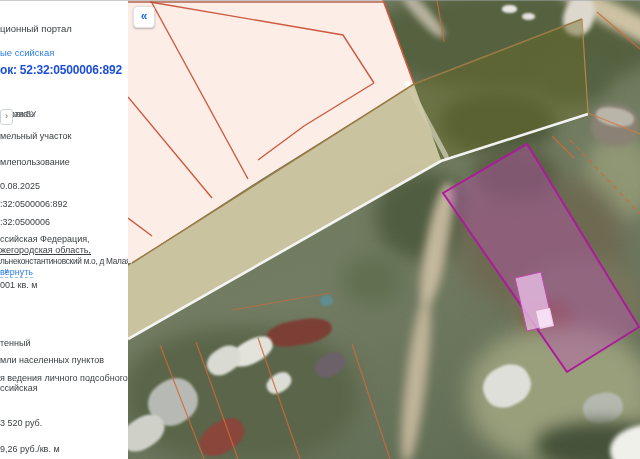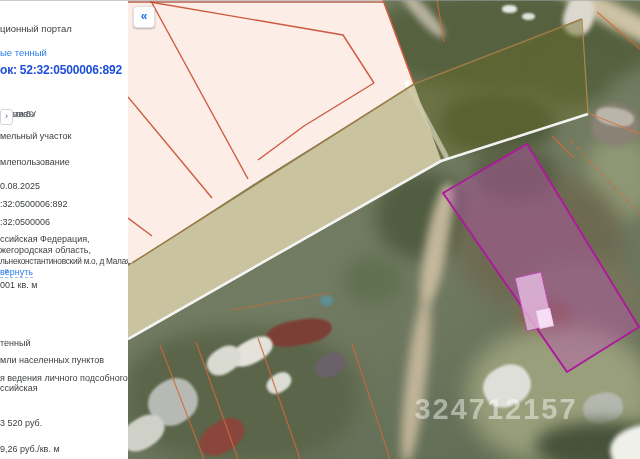--- a/index.html
+++ b/index.html
@@ -13,21 +13,21 @@
   .t-title{top:5px;font-size:9.5px;color:#3c4043;}
   .t-link{top:29px;font-size:9.5px;color:#2b7de9;cursor:pointer;}
   .t-head{top:45px;margin:0;font-size:12px;font-weight:bold;color:#1d4ed8;letter-spacing:-.2px;}
   .tabs{position:absolute;top:89px;left:0;width:128px;height:16px;font-size:8.5px;color:#5f6368;}
   .tabs span{top:2px;}
   .tab1{left:2px;} .tab2{left:18px;} .tab3{left:56px;} .tab4{left:94px;}
   .more-btn{position:absolute;left:116px;top:0;width:11px;height:14px;border:1px solid #d0d5db;border-radius:3px;
             background:#fff;color:#5f6368;font-size:9px;line-height:13px;text-align:center;cursor:pointer;}
   .info{font-size:9px;color:#3c4043;}
   .i1{top:113px;} .i2{top:139px;} .i3{top:163px;} .i4{top:181px;} .i5{top:199px;}
-  .a1{top:216px;} .a2{top:227px;} .a3{top:238px;letter-spacing:-.3px;transform:scaleX(.92);transform-origin:left;}
+  .a1{top:216px;} .a2{top:227px;text-decoration:underline;} .a3{top:238px;letter-spacing:-.3px;transform:scaleX(.92);transform-origin:left;}
   .exp{top:249px;color:#2b7de9;cursor:pointer;}
   .exp .lnk{position:static;border-bottom:1px dashed #9cc0f0;}
   .exp .chev{position:static;font-size:7px;margin-left:4px;color:#2b7de9;}
   .i6{top:262px;} .i7{top:320px;} .i8{top:337px;} .i9{top:355px;} .i10{top:365px;}
   .i11{top:400px;} .i12{top:426px;}
 
   
   #map{position:absolute;left:128px;top:0;width:512px;height:459px;overflow:hidden;cursor:default;
        background:linear-gradient(160deg,#7b8468 0%,#6f7a5e 30%,#727c62 55%,#67725a 80%,#5f6a52 100%);}
   .b{position:absolute;border-radius:45%;}
@@ -40,21 +40,21 @@
             color:#1a73e8;font-size:12px;font-weight:bold;line-height:19px;text-align:center;cursor:pointer;}
 </style>
 </head>
 <body>
 
 <div id="stage">
   <div class="topline"></div>
 
   <div id="sidebar">
     <span class="t-title">ционный портал</span>
-    <a class="t-link">ые тенный</a>
+    <a class="t-link">ые ссийская</a>
     <h1 class="t-head">ок: 52:32:0500006:892</h1>
 
     <div class="tabs">
       <span class="tab1">ы</span>
       <span class="tab2">Объекты</span>
       <span class="tab3">Части ЗУ</span>
       <span class="tab4">Состав</span>
       <span class="more-btn">›</span>
     </div>
 
@@ -149,17 +149,16 @@
         <path d="M258,338 L300,459"></path>
         <path d="M352,344 L390,459"></path>
         <path d="M232,310 L330,293" opacity="0.7"></path>
       </g>
 
       <path d="M527,144 L443,193 L567,372 L639,327 Z" fill="rgba(192,80,185,0.38)" stroke="#ad1a9b" stroke-width="2" stroke-linejoin="round"></path>
       <path d="M515,278 L541,272 L553,325 L527,331 Z" fill="rgba(242,203,244,0.7)" stroke="#bf49ae" stroke-width="1"></path>
       <path d="M536,311 L550,308 L554,326 L540,329 Z" fill="rgba(252,232,252,0.85)"></path>
     </svg>
 
-    <div class="wm wm2">324712157</div>
 
     <div class="collapse">«</div>
   </div>
 </div>
 
 </body></html>

